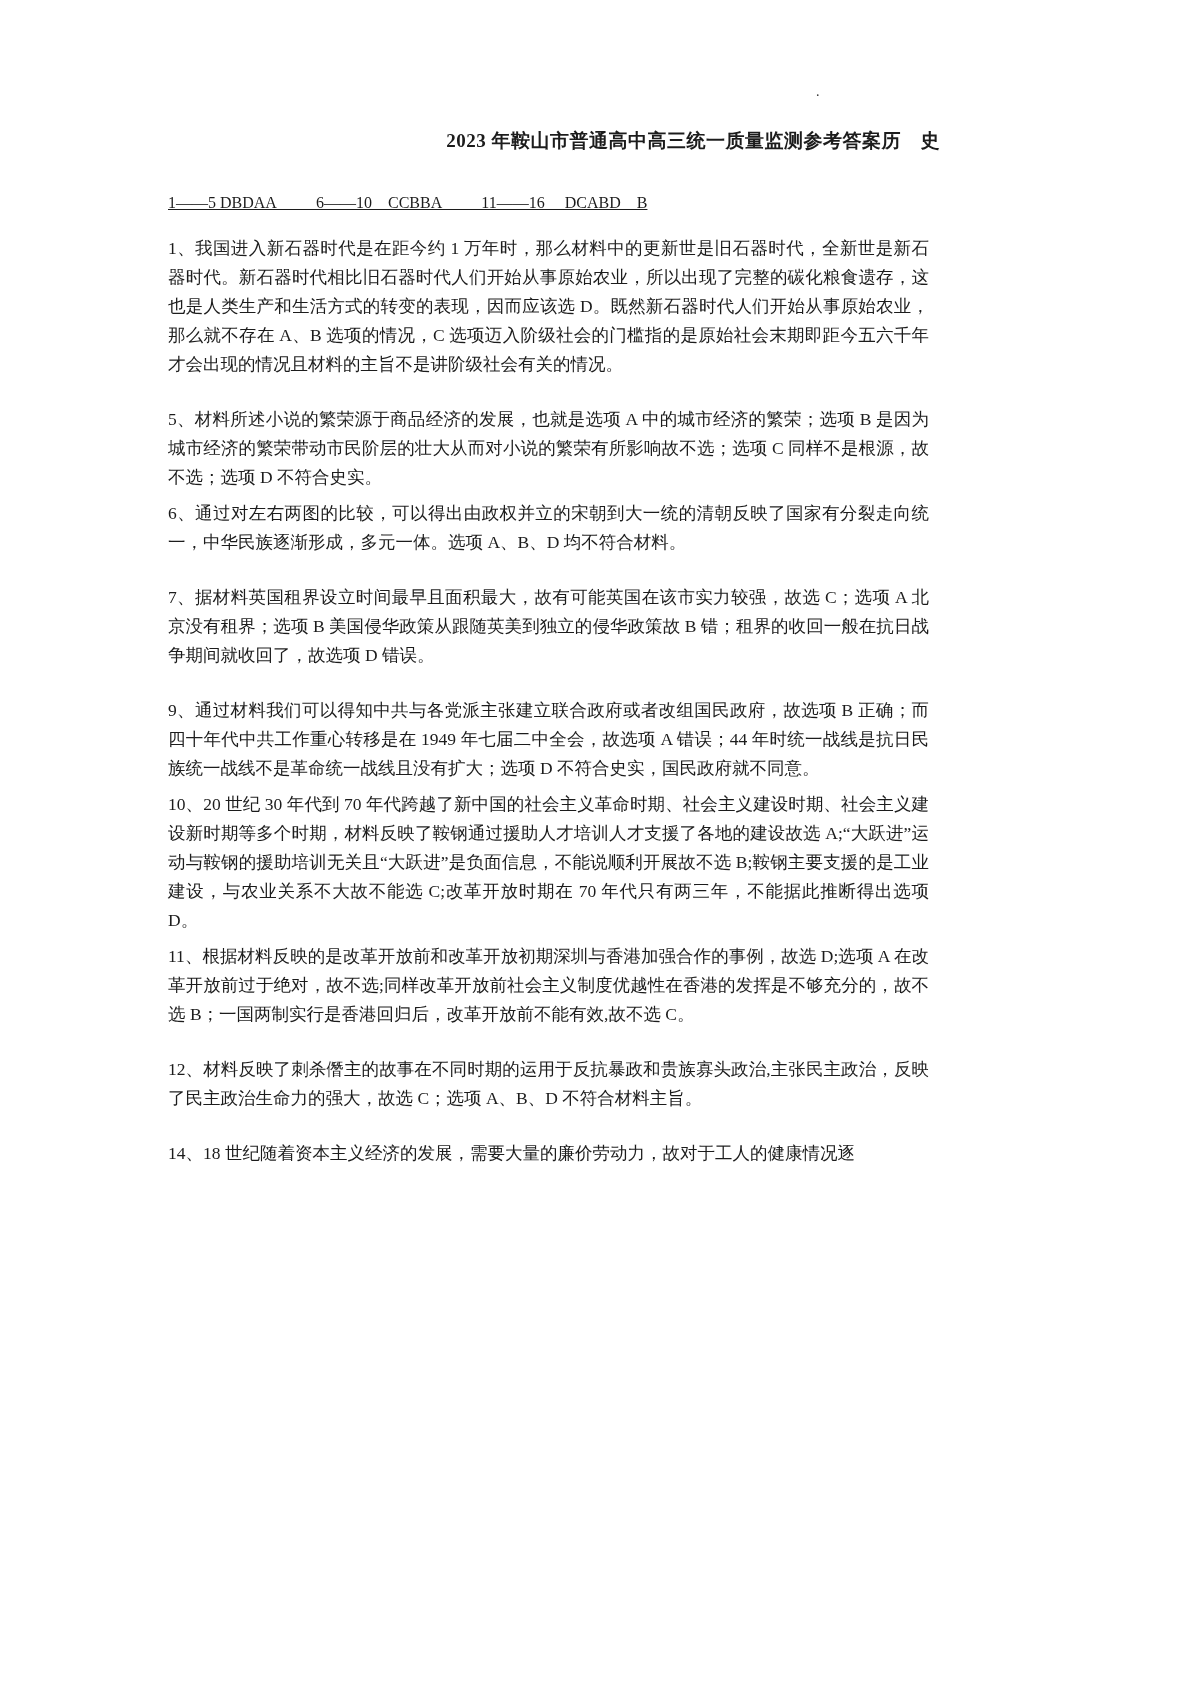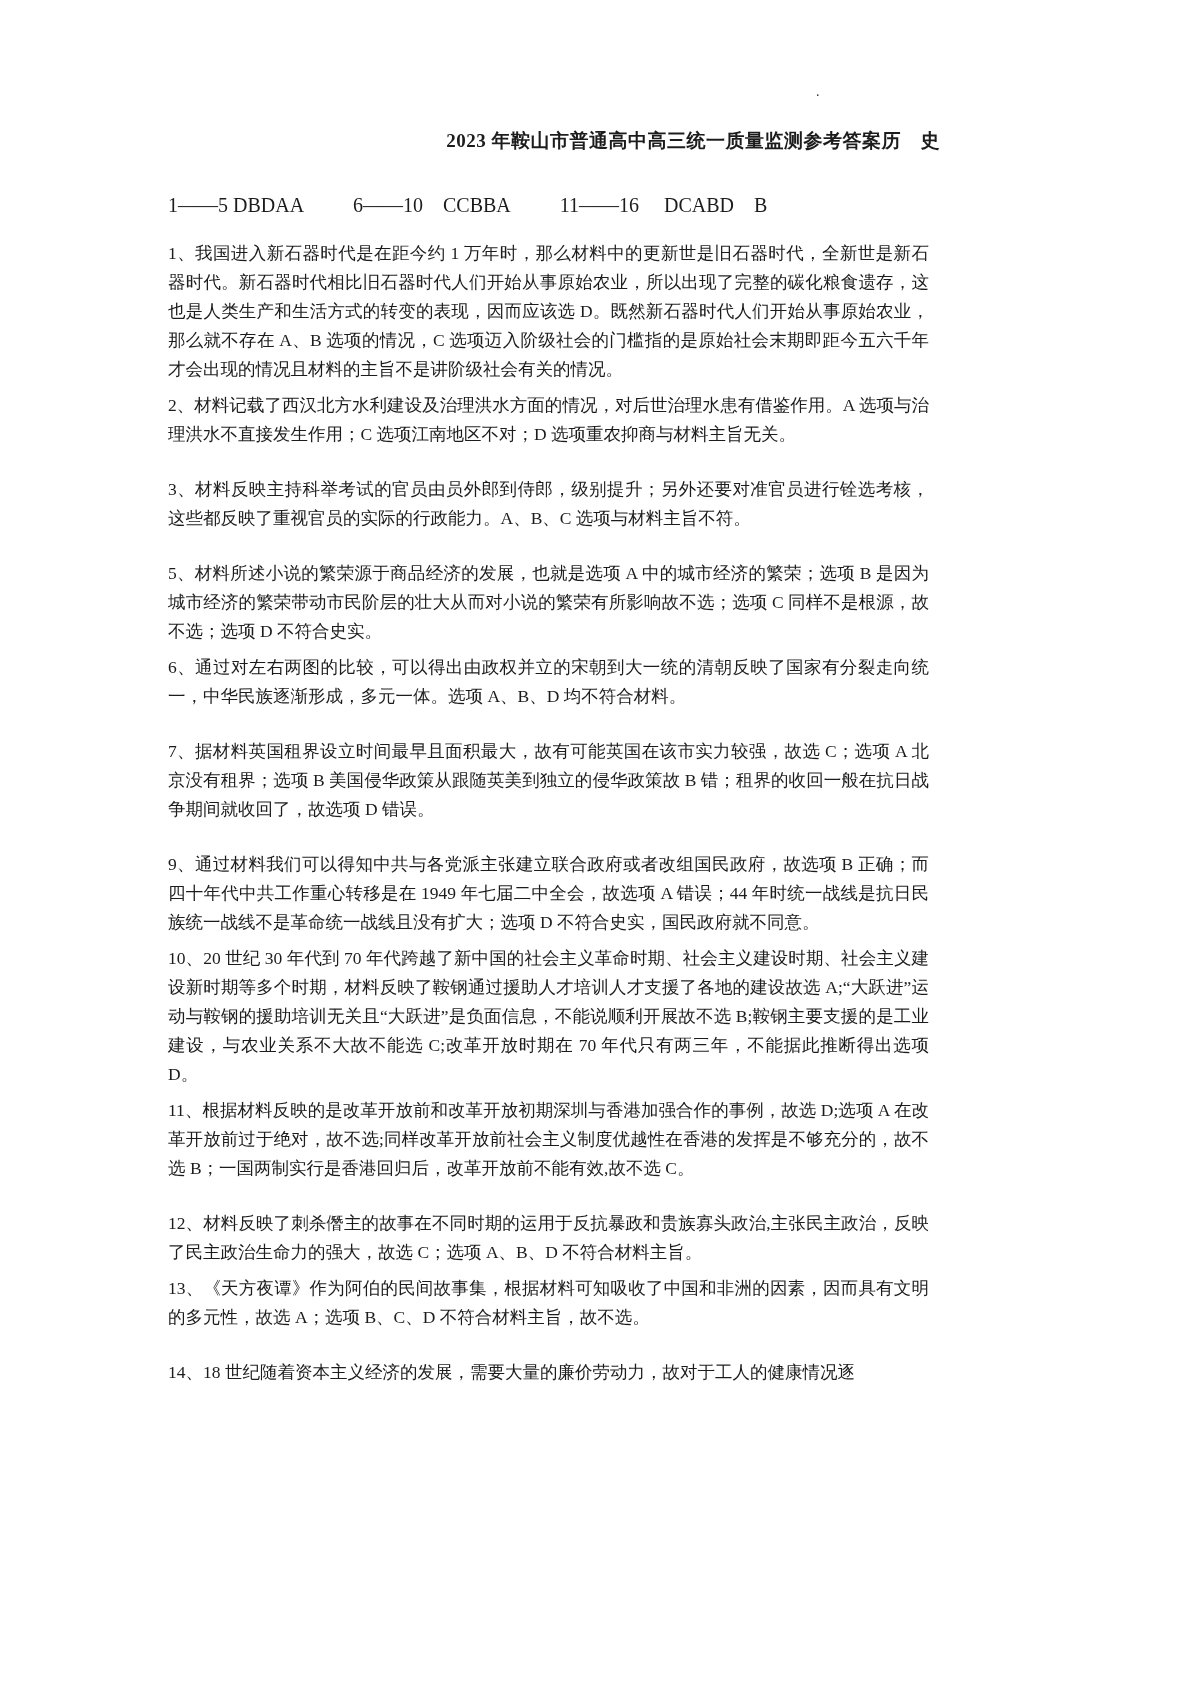--- a/index.html
+++ b/index.html
@@ -30,48 +30,46 @@
     width: 772px;
   }
   .title {
     text-align: right;
     font-size: 19px;
     font-weight: bold;
     margin: 0 0 40px 0;
     letter-spacing: 0.5px;
   }
   .answer-key {
-    font-size: 20px;
+    font-size: 16px;
     margin: 0 0 22px 0;
     white-space: pre-wrap;
+    text-decoration: underline;
   }
   .para {
     font-size: 17.5px;
     line-height: 29px;
     text-align: justify;
     margin: 7px 11px 0 0;
   }
   .para.gap {
     margin-top: 26px;
   }
 </style>
 </head>
 <body>
 
 <div class="page">
   <span class="stray">.</span>
   <div class="content">
     <h1 class="title">2023 年鞍山市普通高中高三统一质量监测参考答案历　史</h1>
     <div class="answer-key">1——5 DBDAA          6——10    CCBBA          11——16     DCABD    B</div>
     <p class="para">1、我国进入新石器时代是在距今约 1 万年时，那么材料中的更新世是旧石器时代，全新世是新石器时代。新石器时代相比旧石器时代人们开始从事原始农业，所以出现了完整的碳化粮食遗存，这也是人类生产和生活方式的转变的表现，因而应该选 D。既然新石器时代人们开始从事原始农业，那么就不存在 A、B 选项的情况，C 选项迈入阶级社会的门槛指的是原始社会末期即距今五六千年才会出现的情况且材料的主旨不是讲阶级社会有关的情况。</p>
-    <p class="para">2、材料记载了西汉北方水利建设及治理洪水方面的情况，对后世治理水患有借鉴作用。A 选项与治理洪水不直接发生作用；C 选项江南地区不对；D 选项重农抑商与材料主旨无关。</p>
-    <p class="para gap">3、材料反映主持科举考试的官员由员外郎到侍郎，级别提升；另外还要对准官员进行铨选考核，这些都反映了重视官员的实际的行政能力。A、B、C 选项与材料主旨不符。</p>
     <p class="para gap">5、材料所述小说的繁荣源于商品经济的发展，也就是选项 A 中的城市经济的繁荣；选项 B 是因为城市经济的繁荣带动市民阶层的壮大从而对小说的繁荣有所影响故不选；选项 C 同样不是根源，故不选；选项 D 不符合史实。</p>
     <p class="para">6、通过对左右两图的比较，可以得出由政权并立的宋朝到大一统的清朝反映了国家有分裂走向统一，中华民族逐渐形成，多元一体。选项 A、B、D 均不符合材料。</p>
     <p class="para gap">7、据材料英国租界设立时间最早且面积最大，故有可能英国在该市实力较强，故选 C；选项 A 北京没有租界；选项 B 美国侵华政策从跟随英美到独立的侵华政策故 B 错；租界的收回一般在抗日战争期间就收回了，故选项 D 错误。</p>
     <p class="para gap">9、通过材料我们可以得知中共与各党派主张建立联合政府或者改组国民政府，故选项 B 正确；而四十年代中共工作重心转移是在 1949 年七届二中全会，故选项 A 错误；44 年时统一战线是抗日民族统一战线不是革命统一战线且没有扩大；选项 D 不符合史实，国民政府就不同意。</p>
     <p class="para">10、20 世纪 30 年代到 70 年代跨越了新中国的社会主义革命时期、社会主义建设时期、社会主义建设新时期等多个时期，材料反映了鞍钢通过援助人才培训人才支援了各地的建设故选 A;“大跃进”运动与鞍钢的援助培训无关且“大跃进”是负面信息，不能说顺利开展故不选 B;鞍钢主要支援的是工业建设，与农业关系不大故不能选 C;改革开放时期在 70 年代只有两三年，不能据此推断得出选项 D。</p>
     <p class="para">11、根据材料反映的是改革开放前和改革开放初期深圳与香港加强合作的事例，故选 D;选项 A 在改革开放前过于绝对，故不选;同样改革开放前社会主义制度优越性在香港的发挥是不够充分的，故不选 B；一国两制实行是香港回归后，改革开放前不能有效,故不选 C。</p>
     <p class="para gap">12、材料反映了刺杀僭主的故事在不同时期的运用于反抗暴政和贵族寡头政治,主张民主政治，反映了民主政治生命力的强大，故选 C；选项 A、B、D 不符合材料主旨。</p>
-    <p class="para">13、《天方夜谭》作为阿伯的民间故事集，根据材料可知吸收了中国和非洲的因素，因而具有文明的多元性，故选 A；选项 B、C、D 不符合材料主旨，故不选。</p>
     <p class="para gap">14、18 世纪随着资本主义经济的发展，需要大量的廉价劳动力，故对于工人的健康情况逐</p>
   </div>
 </div>
 
 </body></html>

